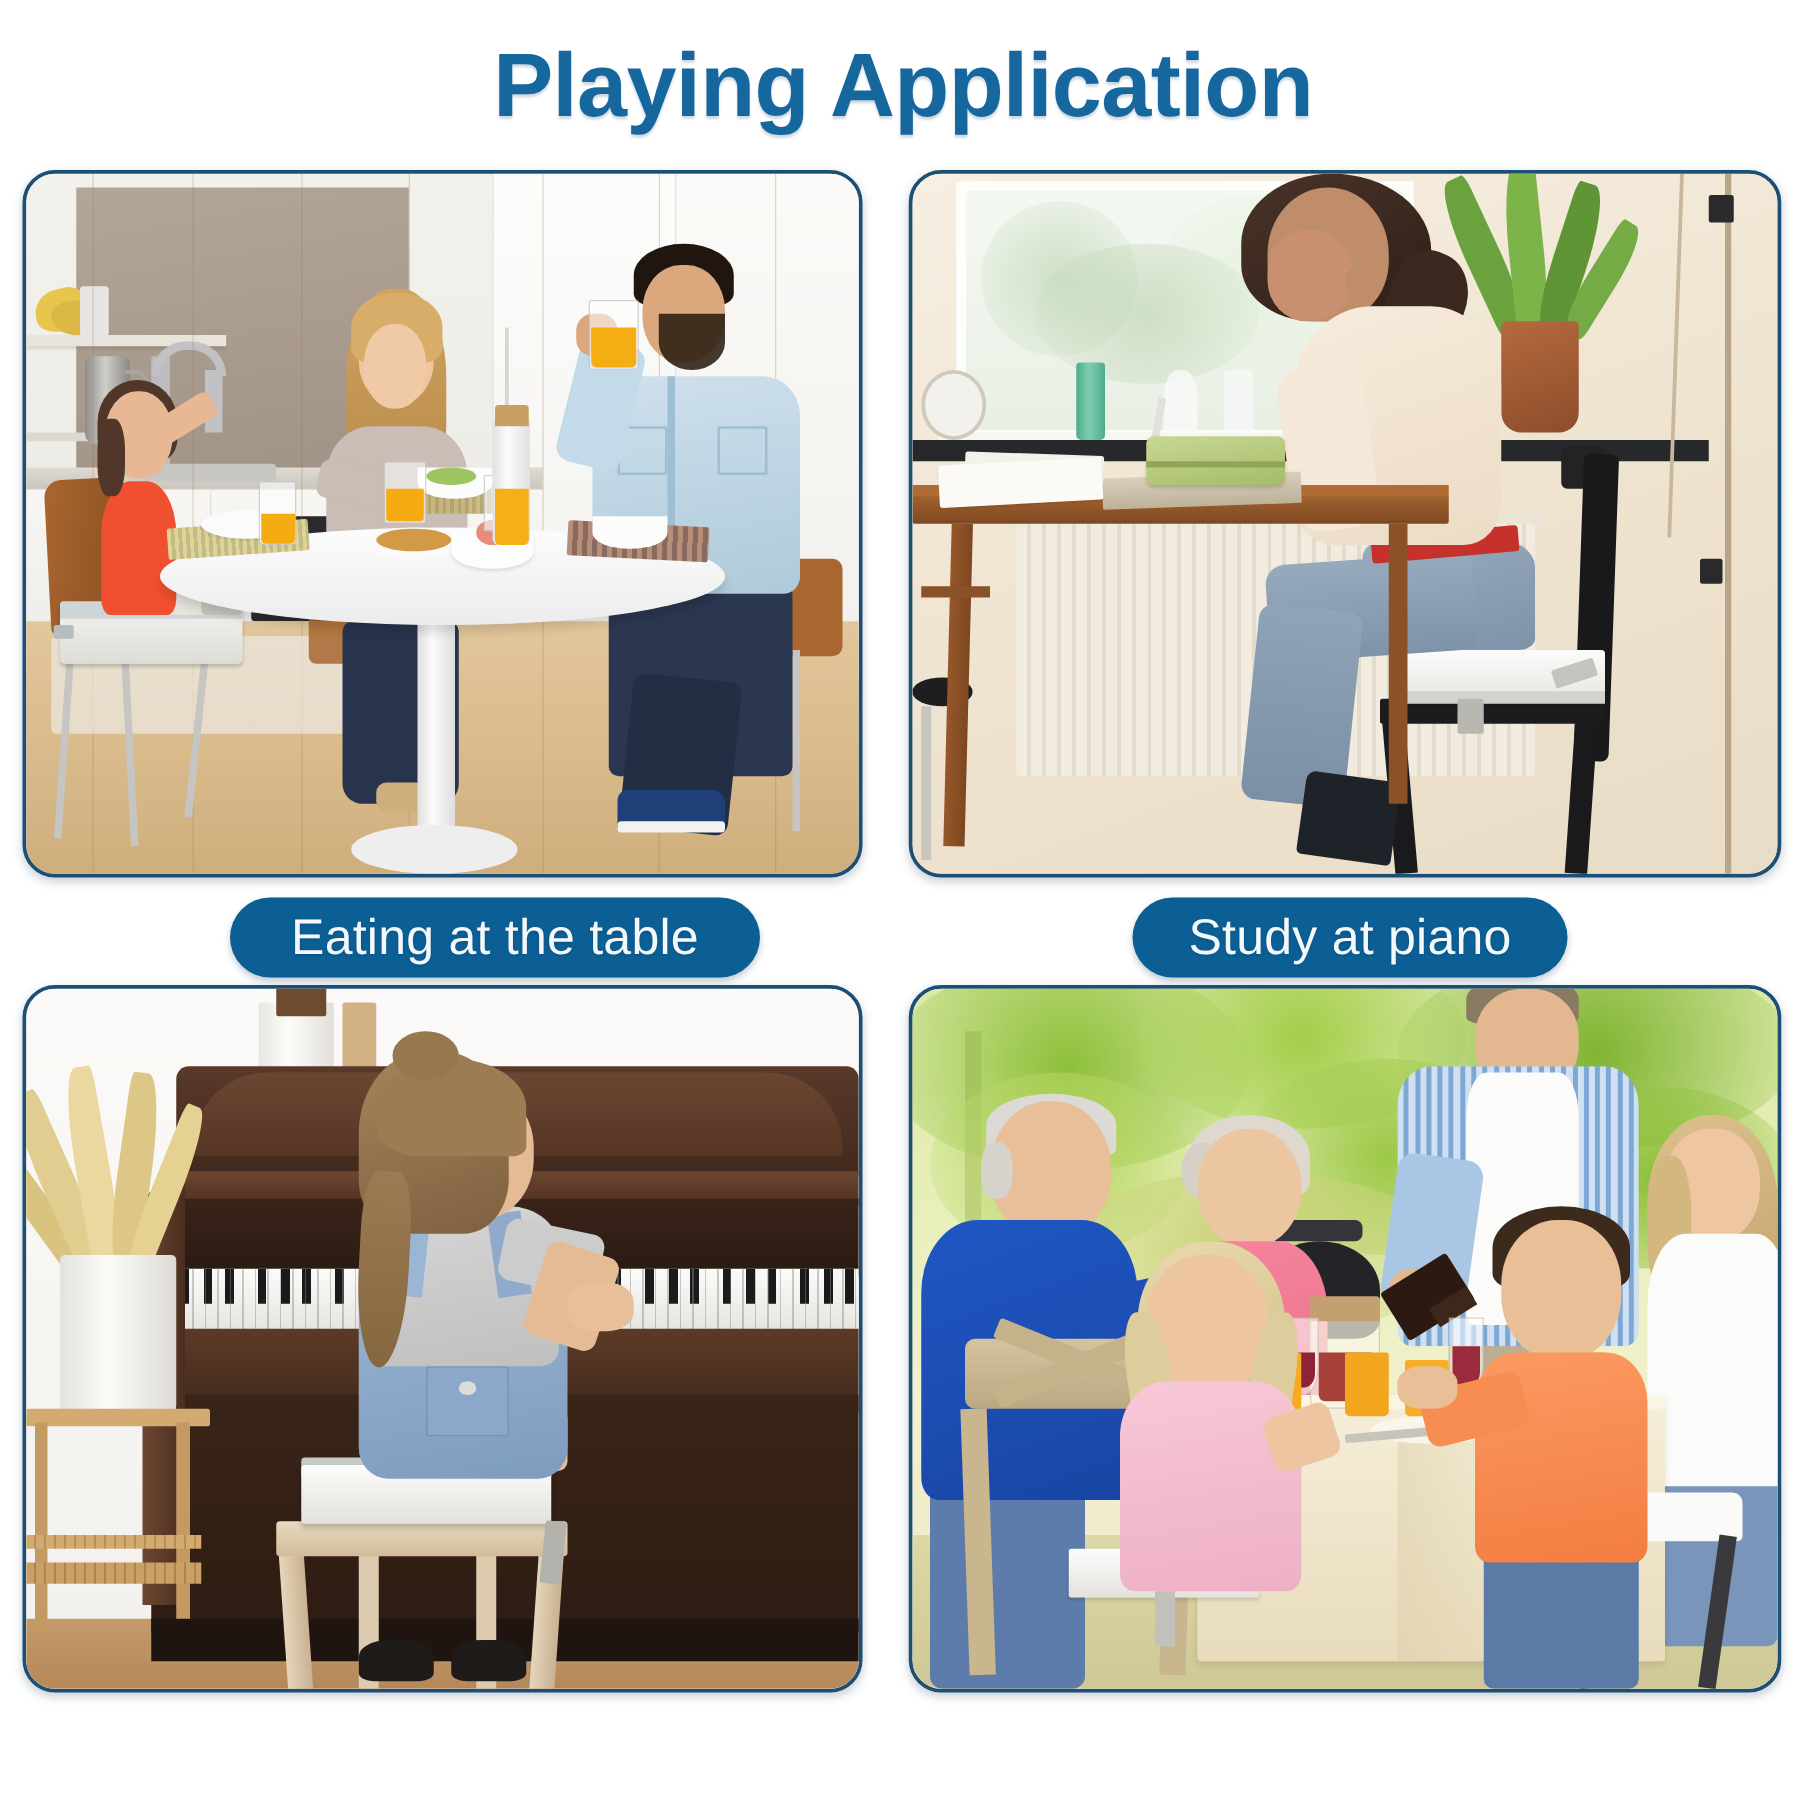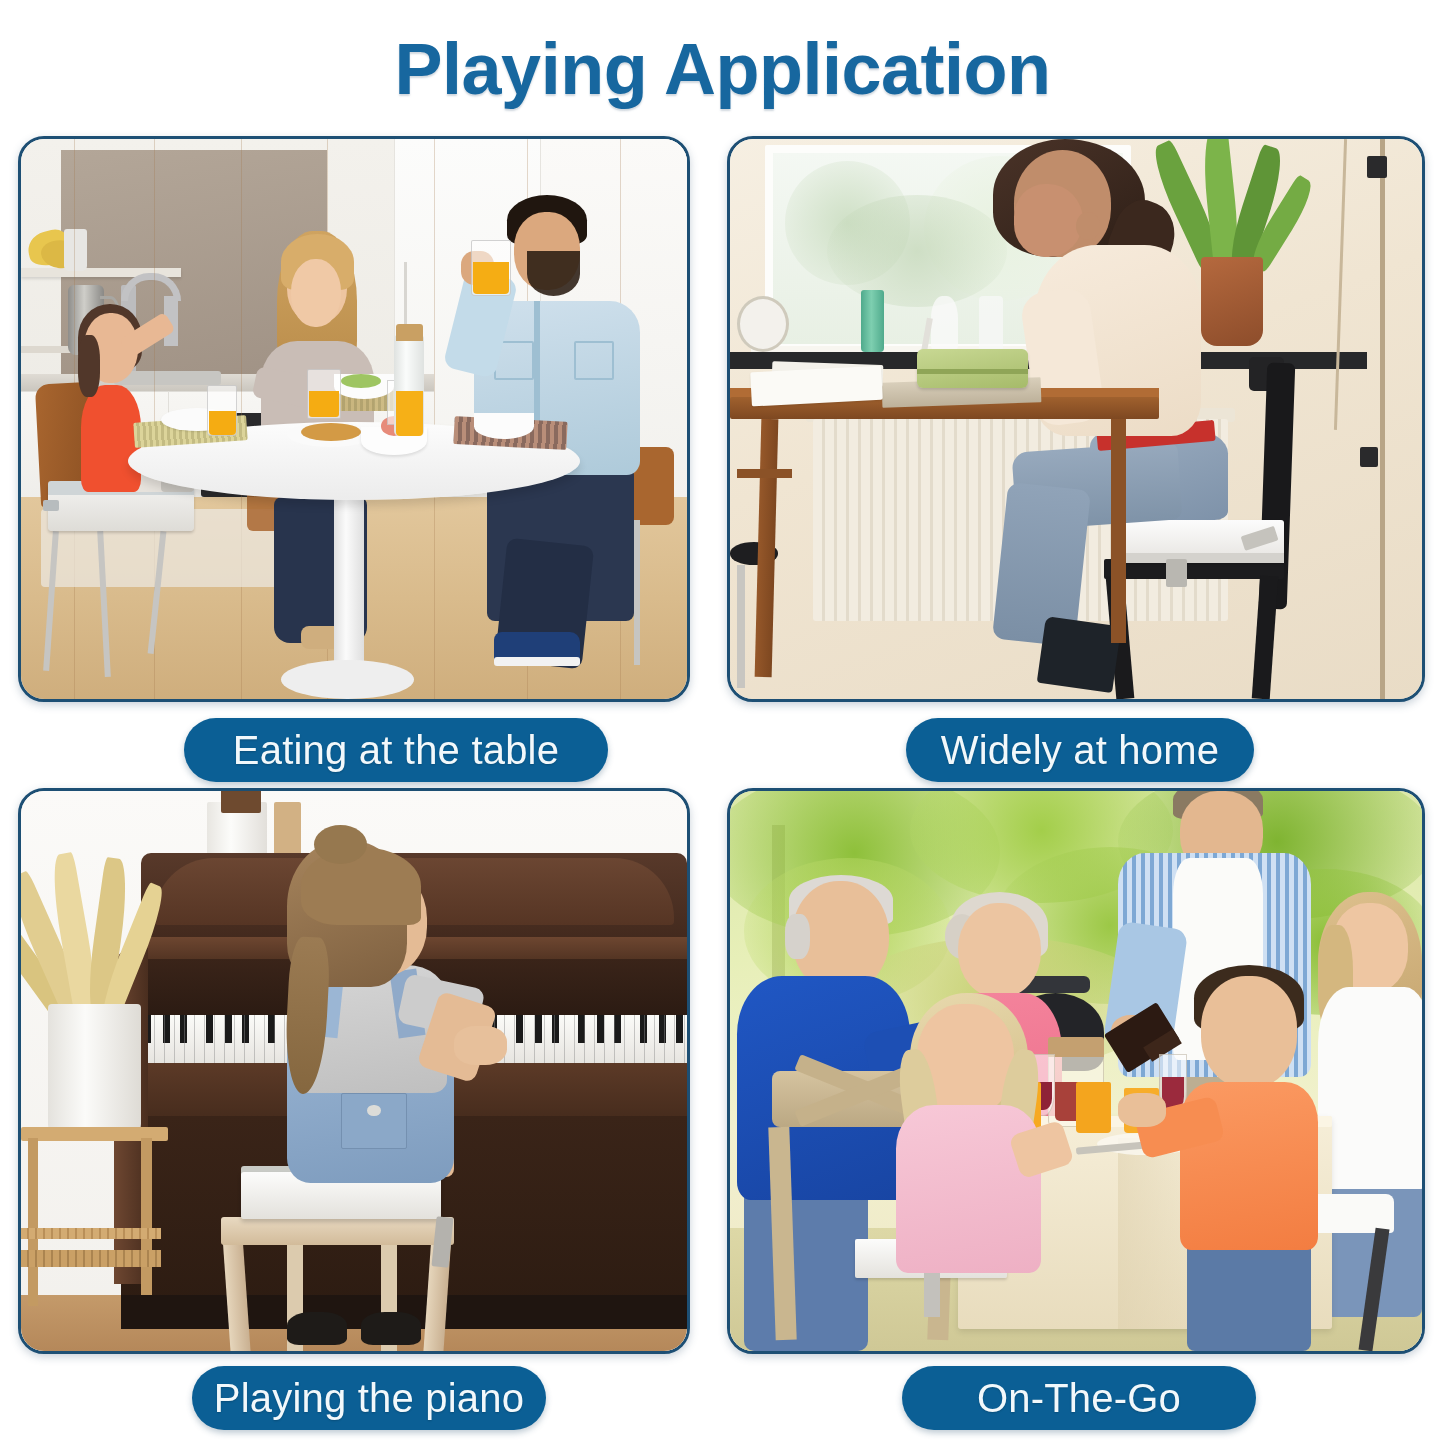--- a/index.html
+++ b/index.html
@@ -697,17 +697,15 @@
       <div class="o p4-gl-hair"></div>
       <div class="o p4-gl-head"></div>
       <div class="o p4-gl-braid1"></div>
       <div class="o p4-gl-braid2"></div>
       <div class="o p4-gl-body"></div>
       <div class="o p4-gl-arm"></div>
     </div>
   </div>
 
   <div class="pill" id="pill-1">Eating at the table</div>
-  <div class="pill" id="pill-2">Widely at home</div>
-  <div class="pill" id="pill-3">Playing the piano</div>
-  <div class="pill" id="pill-4">On-The-Go</div>
+  <div class="pill" id="pill-2">Study at piano</div>
 
 </div>
 
 </body></html>

